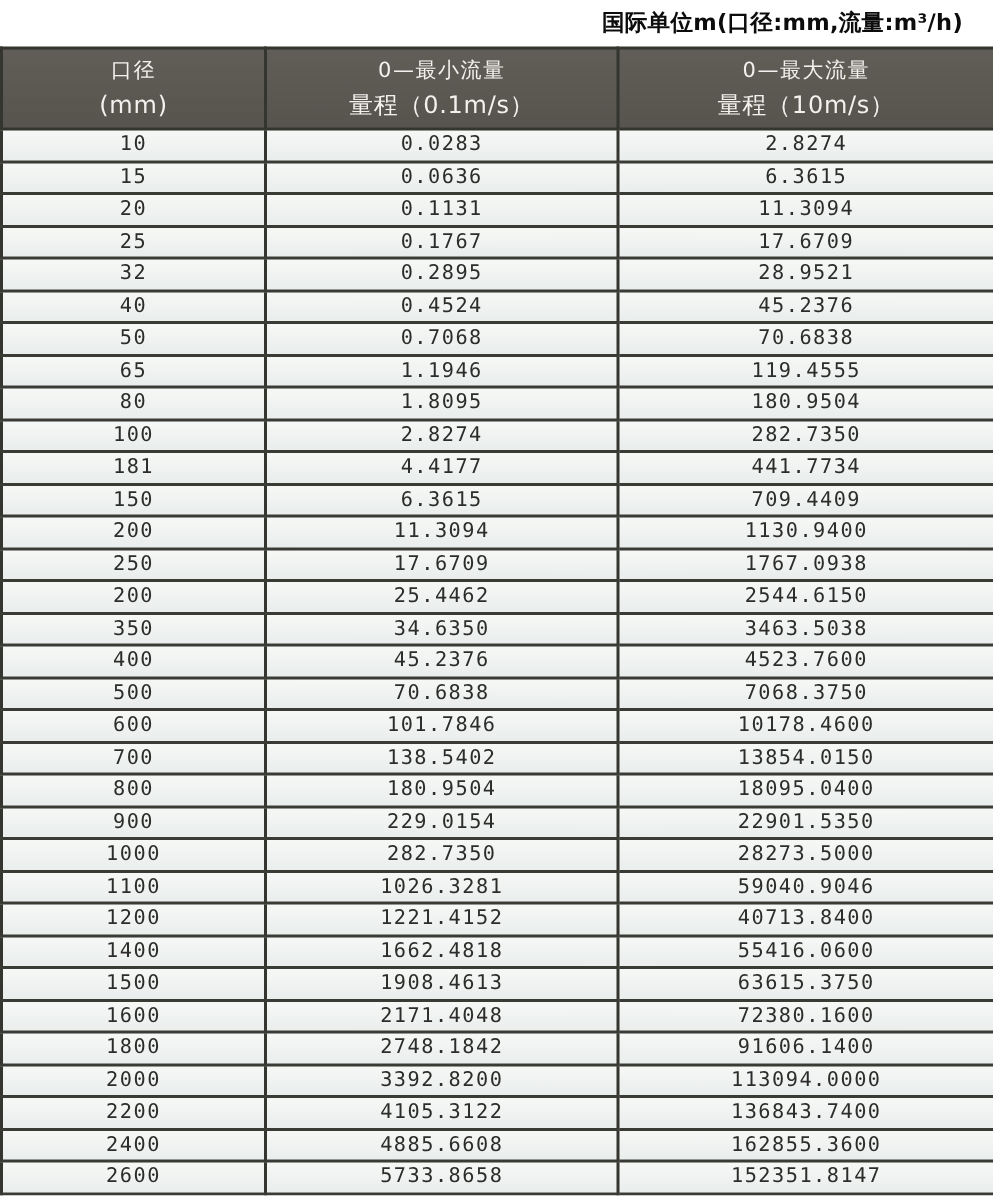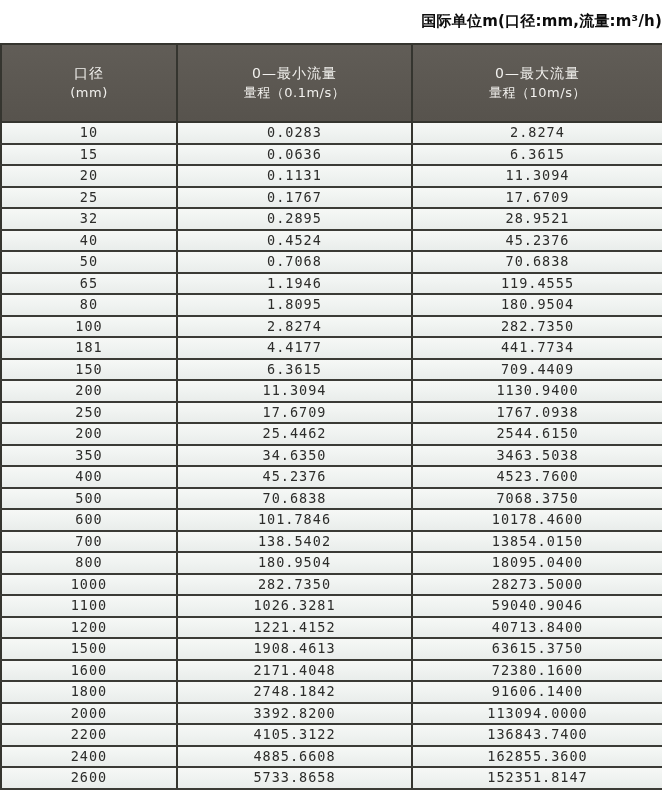--- a/index.html
+++ b/index.html
@@ -4,25 +4,25 @@
 <style>
   html, body { margin: 0; padding: 0; background: #ffffff; }
   body {
     width: 662px;
     font-family: "DejaVu Sans", "Liberation Sans", sans-serif;
     -webkit-font-smoothing: antialiased;
   }
   .page { width: 662px; }
 
   .title-bar {
-    height: 43px;
+    height: 31px;
     display: flex;
     align-items: center;
     justify-content: flex-end;
-    padding-right: 0;
+    padding-right: 20px;
     box-sizing: border-box;
   }
   .title-bar .title {
     font-size: 15px;
     font-weight: 600;
     color: #0c0c0c;
     letter-spacing: 0.2px;
   }
 
   table.flow-table {
@@ -38,24 +38,24 @@
   table.flow-table th {
     background: linear-gradient(#615d57, #57534d);
     color: #f2f1ee;
     font-weight: 400;
     font-size: 14px;
     line-height: 1.45;
     height: 52px;
     text-align: center;
     vertical-align: middle;
     border: 2px solid #35352f;
-    padding: 12px;
+    padding: 0;
     letter-spacing: 1px;
   }
-  table.flow-table th .h-line2 { font-size: 13px; letter-spacing: 0.5px; }
+  table.flow-table th .h-line2 { font-size: 16px; letter-spacing: 0.5px; }
 
   table.flow-table td {
     background: linear-gradient(#f6f8f6, #e9edeb);
     color: #2c2c2a;
     text-align: center;
     vertical-align: middle;
     height: 19.5px;
     font-size: 13.5px;
     line-height: 1;
     padding: 0;
@@ -198,35 +198,45 @@
           <td>700</td>
           <td>138.5402</td>
           <td>13854.0150</td>
         </tr>
         <tr>
           <td>800</td>
           <td>180.9504</td>
           <td>18095.0400</td>
         </tr>
         <tr>
+          <td>900</td>
+          <td>229.0154</td>
+          <td>22901.5350</td>
+        </tr>
+        <tr>
           <td>1000</td>
           <td>282.7350</td>
           <td>28273.5000</td>
         </tr>
         <tr>
           <td>1100</td>
           <td>1026.3281</td>
           <td>59040.9046</td>
         </tr>
         <tr>
           <td>1200</td>
           <td>1221.4152</td>
           <td>40713.8400</td>
         </tr>
         <tr>
+          <td>1400</td>
+          <td>1662.4818</td>
+          <td>55416.0600</td>
+        </tr>
+        <tr>
           <td>1500</td>
           <td>1908.4613</td>
           <td>63615.3750</td>
         </tr>
         <tr>
           <td>1600</td>
           <td>2171.4048</td>
           <td>72380.1600</td>
         </tr>
         <tr>

